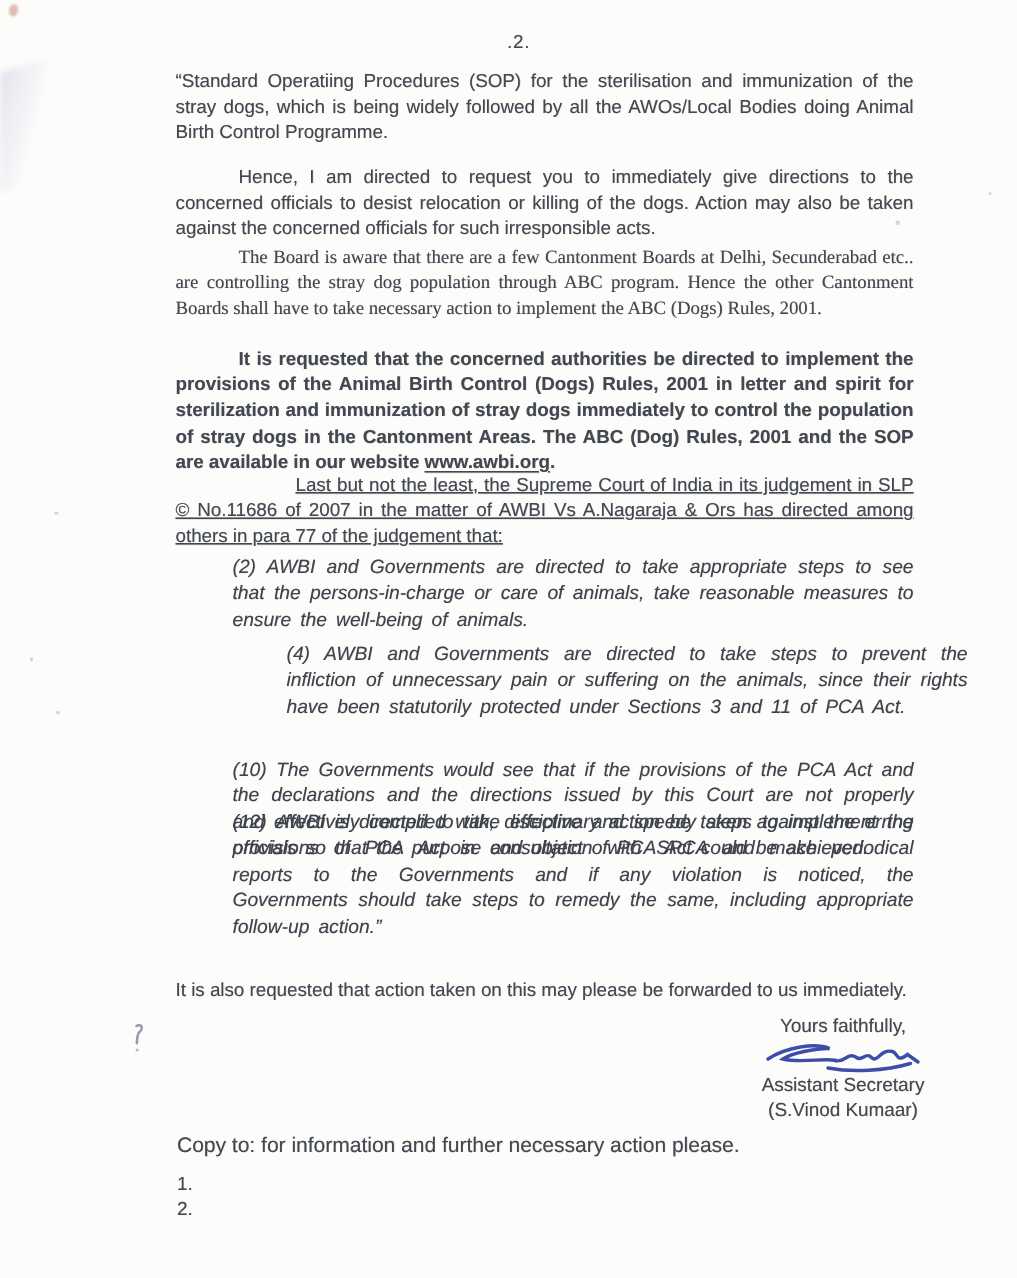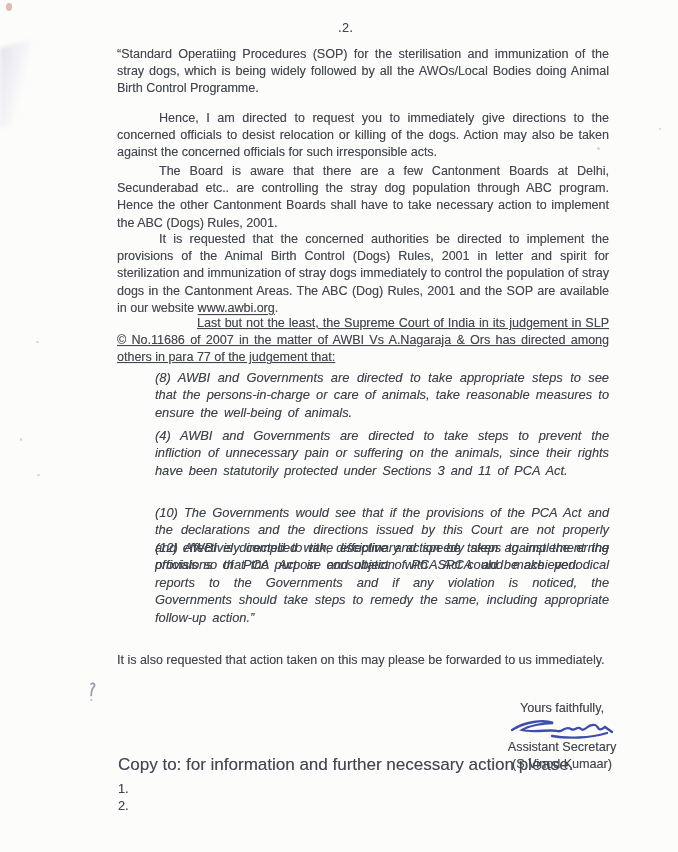--- a/index.html
+++ b/index.html
@@ -15,43 +15,43 @@
     font-size:12.5px; letter-spacing:0.5px;
   }
   .para{
     position:absolute; left:117px; width:492px; margin:0;
     font-size:12.5px; line-height:17.2px; text-align:justify;
   }
   .indent{ text-indent:42px; }
   .indent-lg{ text-indent:80px; }
   .p1{ top:46px; }
   .p2{ top:110px; }
-  .p3{ top:163px; }
-  .p4{ top:231px; }
+  .p3{ top:163px;font-family:Liberation Serif, serif; }
+  .p4{ top:231px;font-weight:bold; }
   .p5{ top:315px;text-decoration:underline; }
   .quote{
     position:absolute; left:155px; width:454px; margin:0;
     font-size:12.8px; line-height:17.4px; font-style:italic;
     text-align:justify; word-spacing:2.5px; color:#3e424b;
   }
   .q3{ top:369px; }
-  .q4{ top:427px; }
+  .q4{ top:427px;margin-left:36px; }
   .q10{ top:504px; }
   .q12{ top:539px; }
   .final{ top:652px; width:auto; text-align:left; white-space:nowrap; }
   .weblink{ text-decoration:underline; text-underline-offset:2px; }
   .closing{
-    position:absolute; top:700px; left:478px; width:168px;
+    position:absolute; top:676px; left:478px; width:168px;
     text-align:center; font-size:12.6px; line-height:17px;
   }
   .signature-wrap{ height:27px; margin:-2px 0 -3px; }
   .signature-wrap svg{ display:block; margin:0 auto; }
   .copy-heading{
     position:absolute; top:755px; left:118px;
-    font-size:17px; white-space:nowrap;
+    font-size:14px; white-space:nowrap;
   }
   .copy-list{
     position:absolute; top:781px; left:118px;
     font-size:12.6px; line-height:16.6px;
   }
   .copy-row{ display:flex; white-space:nowrap; }
   .copy-row .num{ width:42px; flex:0 0 42px; }
   
   .smudge-left{
     position:absolute; left:0; top:44px; width:32px; height:80px;
@@ -89,21 +89,21 @@
   <p class="para p1">“Standard Operatiing Procedures (SOP) for the sterilisation and immunization of the stray dogs, which is being widely followed by all the AWOs/Local Bodies doing Animal Birth Control Programme.</p>
 
   <p class="para p2 indent">Hence, I am directed to request you to immediately give directions to the concerned officials to desist relocation or killing of the dogs. Action may also be taken against the concerned officials for such irresponsible acts.</p>
 
   <p class="para p3 indent">The Board is aware that there are a few Cantonment Boards at Delhi, Secunderabad etc.. are controlling the stray dog population through ABC program. Hence the other Cantonment Boards shall have to take necessary action to implement the ABC (Dogs) Rules, 2001.</p>
 
   <p class="para p4 indent"><span>It is requested that the concerned authorities be directed to implement the provisions of the Animal Birth Control (Dogs) Rules, 2001 in letter and spirit for sterilization and immunization of stray dogs immediately to control the population of stray dogs in the Cantonment Areas. The ABC (Dog) Rules, 2001 and the SOP are available in our website </span><span class="weblink">www.awbi.org</span><span>.</span></p>
 
   <p class="para p5 indent-lg">Last but not the least, the Supreme Court of India in its judgement in SLP © No.11686 of 2007 in the matter of AWBI Vs A.Nagaraja &amp; Ors has directed among others in para 77 of the judgement that:</p>
 
-  <p class="quote q3">(8) AWBI and Governments are directed to take appropriate steps to see that the persons-in-charge or care of animals, take reasonable measures to ensure the well-being of animals.</p>
+  <p class="quote q3">(2) AWBI and Governments are directed to take appropriate steps to see that the persons-in-charge or care of animals, take reasonable measures to ensure the well-being of animals.</p>
   <p class="quote q4">(4) AWBI and Governments are directed to take steps to prevent the infliction of unnecessary pain or suffering on the animals, since their rights have been statutorily protected under Sections 3 and 11 of PCA Act.</p>
   <p class="quote q10">(10) The Governments would see that if the provisions of the PCA Act and the declarations and the directions issued by this Court are not properly and effectively complied with, disciplinary action be taken against the erring officials so that the purpose and object of PCA Act could be achieved.</p>
   <p class="quote q12">(12) AWBI is directed to take effective and speedy steps to implement the provisions of PCA Act in consultation with SPCA and make periodical reports to the Governments and if any violation is noticed, the Governments should take steps to remedy the same, including appropriate follow-up action.”</p>
 
   <p class="para final">It is also requested that action taken on this may please be forwarded to us immediately.</p>
 
   <span class="pen-mark">
     <svg width="14" height="30" viewBox="0 0 14 30">
       <path d="M6 3 C 9.5 1, 11 4.5, 7.5 7.5 C 6.5 9.5, 6.3 12, 6.2 14.5" fill="none" stroke="rgba(122,122,150,0.75)" stroke-width="1.7" stroke-linecap="round"></path>
       <circle cx="6.4" cy="19" r="1" fill="rgba(122,122,150,0.55)"></circle>

